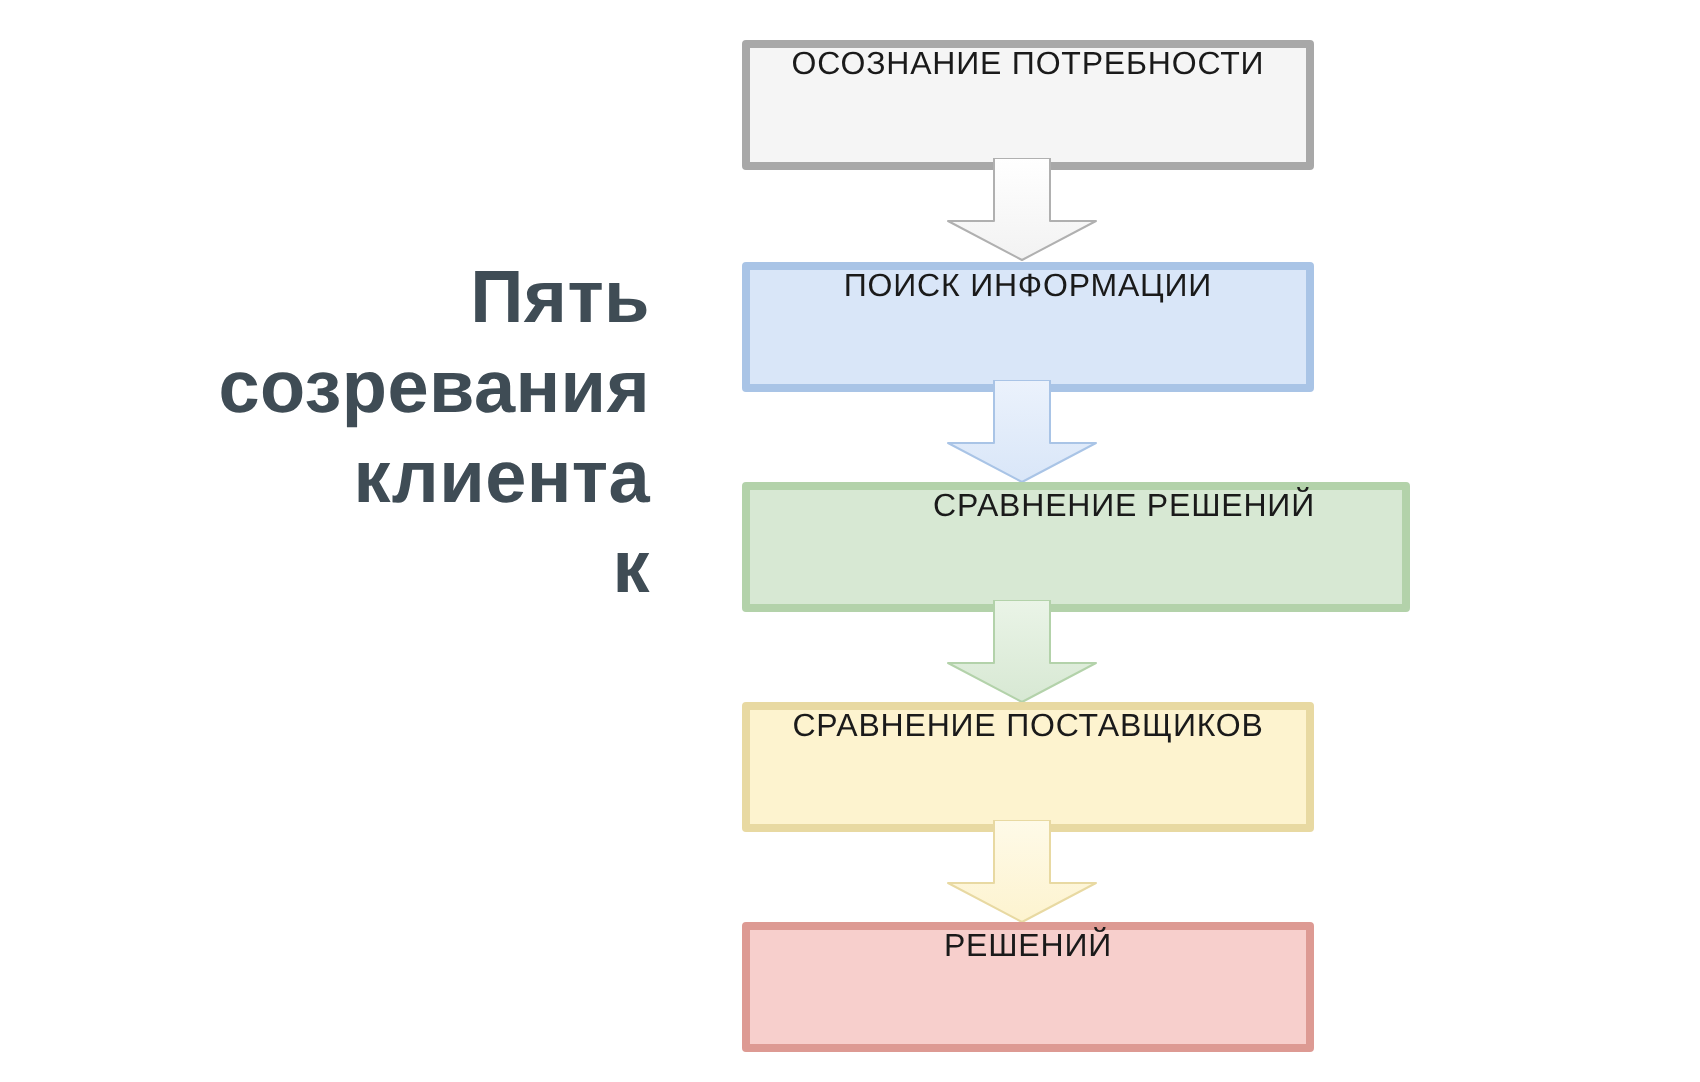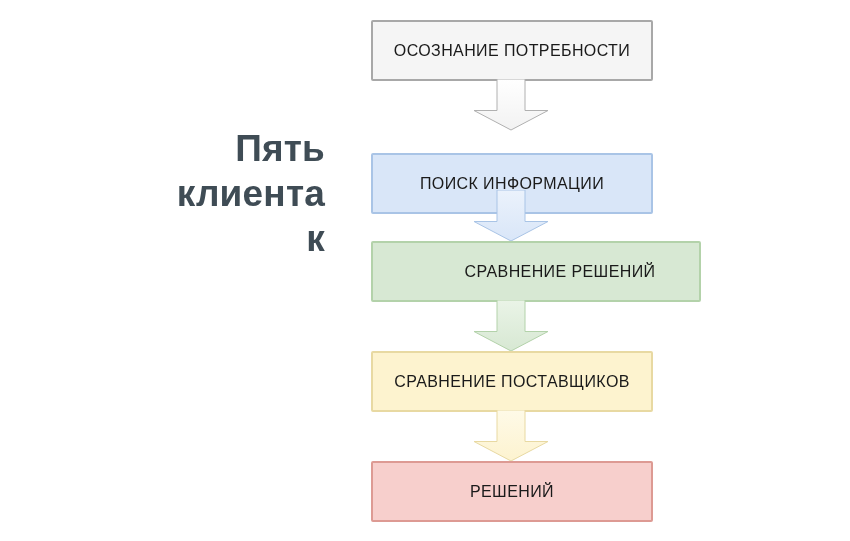--- a/index.html
+++ b/index.html
@@ -26,24 +26,23 @@
     line-height: 45px;
     color: #3f4c55;
     letter-spacing: 0.2px;
   }
   .title .tline { display: block; }
   .flow-box {
     position: absolute;
     left: 371px;
     width: 278px;
     height: 57px;
-    border: 2px solid #0ea5e9;
+    border: 4px solid #0ea5e9;
     border-radius: 2px;
     display: flex;
-    align-items: center;
     justify-content: center;
     box-sizing: content-box;
   }
   .box-label {
     font-size: 16px;
     color: #1a1a1a;
     letter-spacing: 0.4px;
     text-align: center;
     white-space: nowrap;
   }
@@ -64,39 +63,40 @@
   .a3 { top: 300px; }
   .a4 { top: 410px; }
 </style>
 </head>
 <body>
 
 <div class="canvas">
 
   <div class="title" style="color: rgb(63, 76, 85);">
     <span class="tline">Пять</span>
+    <span class="tline">созревания</span>
     <span class="tline">клиента</span>
     <span class="tline">к</span>
   </div>
 
   <div class="flow-box b1" style="background: rgb(245, 245, 245); border-color: rgb(168, 168, 168);">
     <span class="box-label" style="color: rgb(26, 26, 26);">ОСОЗНАНИЕ ПОТРЕБНОСТИ</span>
   </div>
 
   <svg class="arrow-svg a1" viewBox="0 0 80 52" xmlns="http://www.w3.org/2000/svg">
     <defs>
       <linearGradient id="agrad0" x1="0" y1="0" x2="0" y2="1">
         <stop offset="0" stop-color="#ffffff"></stop>
           <stop offset="1" stop-color="#f2f2f2"></stop>
       </linearGradient>
     </defs>
     <polygon points="26,0 54,0 54,31.5 77,31.5 40,51 3,31.5 26,31.5" fill="url(#agrad0)" stroke="#b0b0b0" stroke-width="1" stroke-linejoin="round"></polygon>
   </svg>
 
-  <div class="flow-box b2" style="background: rgb(217, 230, 248); border-color: rgb(169, 196, 230); margin-top: 22px;">
+  <div class="flow-box b2" style="background: rgb(217, 230, 248); border-color: rgb(169, 196, 230);">
     <span class="box-label" style="color: rgb(26, 26, 26);">ПОИСК ИНФОРМАЦИИ</span>
   </div>
 
   <svg class="arrow-svg a2" viewBox="0 0 80 52" xmlns="http://www.w3.org/2000/svg">
     <defs>
       <linearGradient id="agrad1" x1="0" y1="0" x2="0" y2="1">
         <stop offset="0" stop-color="#ebf2fc"></stop>
           <stop offset="1" stop-color="#d9e6f8"></stop>
       </linearGradient>
     </defs>

